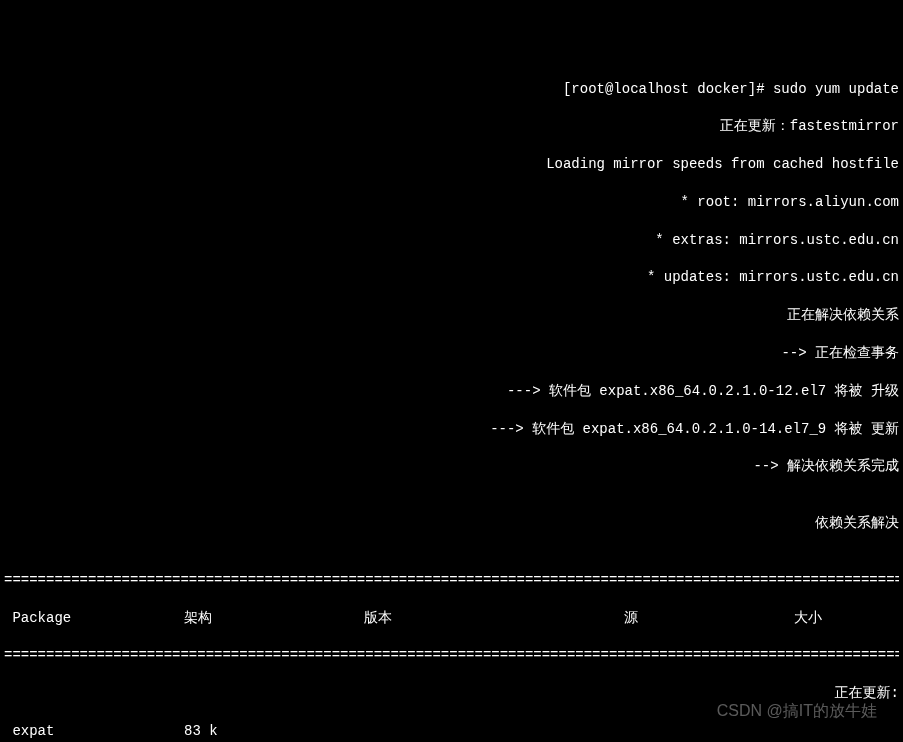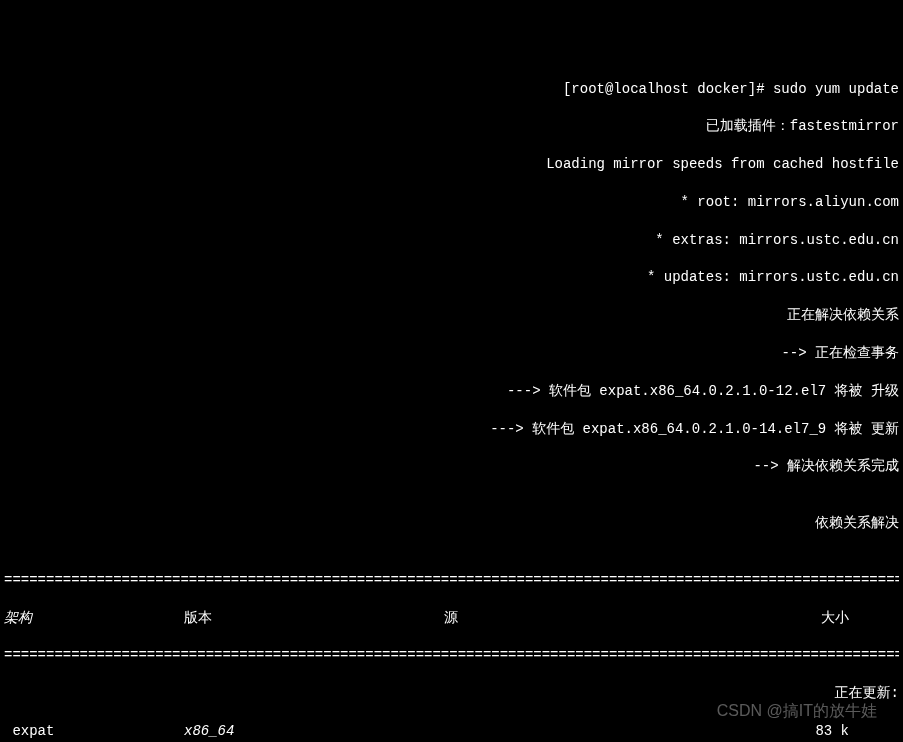--- a/index.html
+++ b/index.html
@@ -18,64 +18,64 @@
   .line { white-space: pre; text-align: right; }
   .hr-double {
     letter-spacing: 0;
     overflow: hidden;
     white-space: nowrap;
   }
   .header-row, .pkg-row, .trans-row, .dl-row {
     display: flex;
   }
   .c-pkg { width: 180px; }
-  .c-arch { width: 180px; font-style: italic; }
+  .c-arch { width: 180px; }
   .c-ver { width: 260px; }
   .c-repo { width: 170px; }
-  .c-size { flex: 1; text-align: right; padding-right: 50px; }
+  .c-size { flex: 1; padding-right: 50px; }
   .watermark {
     position: fixed;
     right: 26px;
     bottom: 20px;
     color: rgba(200,200,200,0.45);
     font-family: Arial, sans-serif;
     font-size: 16px;
   }
 </style>
 </head>
 <body>
 
 
 
 <div class="line"><span>[root@localhost docker]# </span><span>sudo yum update</span></div>
-<div class="line">已加载插件：fastestmirror</div>
+<div class="line">正在更新：fastestmirror</div>
 <div class="line">Loading mirror speeds from cached hostfile</div>
 <div class="line"> * root: mirrors.aliyun.com</div>
 <div class="line"> * extras: mirrors.ustc.edu.cn</div>
 <div class="line"> * updates: mirrors.ustc.edu.cn</div>
 <div class="line">正在解决依赖关系</div>
 <div class="line">--&gt; 正在检查事务</div>
 <div class="line">---&gt; 软件包 expat.x86_64.0.2.1.0-12.el7 将被 升级</div>
 <div class="line">---&gt; 软件包 expat.x86_64.0.2.1.0-14.el7_9 将被 更新</div>
 <div class="line">--&gt; 解决依赖关系完成</div>
 <div class="line"></div>
 <div class="line">依赖关系解决</div>
 <div class="line"></div>
 <div class="hr-double">=============================================================================================================</div>
 <div class="header-row">
+  <span class="c-pkg"> Package</span>
   <span class="c-arch">架构</span>
   <span class="c-ver">版本</span>
   <span class="c-repo">源</span>
   <span class="c-size">大小</span>
 </div>
 <div class="hr-double">=============================================================================================================</div>
 <div class="line">正在更新:</div>
 <div class="pkg-row">
   <span class="c-pkg"> expat</span>
-  <span class="c-arch">x86_64</span>
   <span class="c-size">83 k</span>
 </div>
 
 
 
 
 
 
 
 

